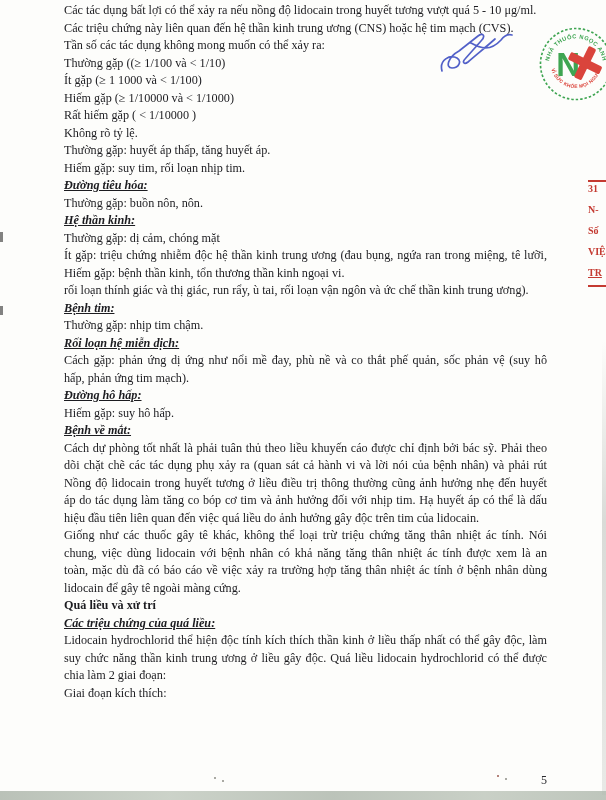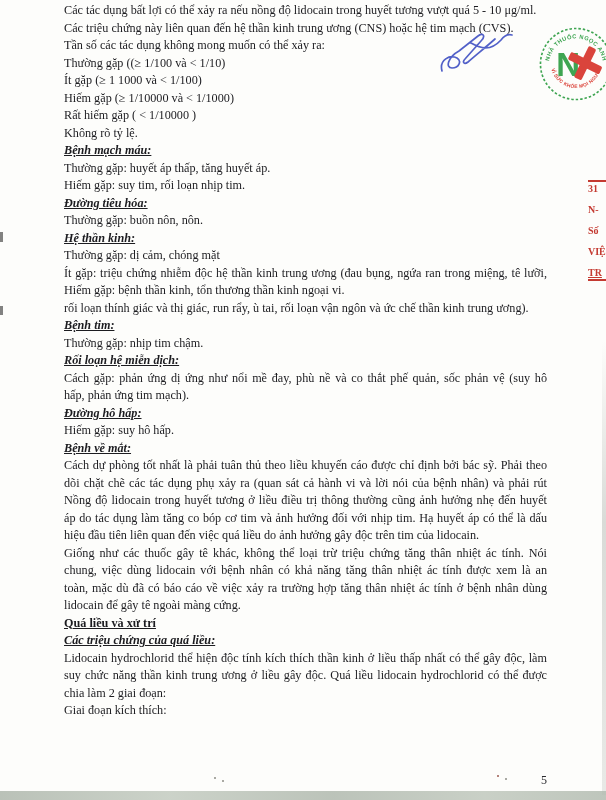--- a/index.html
+++ b/index.html
@@ -5,21 +5,21 @@
   html,body{margin:0;padding:0;}
   body{width:606px;height:800px;background:#e8eae6;font-family:"Liberation Serif",serif;}
   #screen{position:relative;width:606px;height:800px;overflow:hidden;background:#fdfdfb;}
 
   
   .doc-body{position:absolute;left:64px;top:2px;width:483px;color:#1c1c20;
     font-size:12.2px;line-height:17.5px;}
   .doc-body p{margin:0;white-space:nowrap;}
   .line.fill{text-align:justify;text-align-last:justify;}
   .line.heading{font-style:italic;font-weight:600;text-decoration:underline;}
-  .line.bold{font-weight:bold;text-decoration:underline;}
+  .line.bold{font-weight:bold;}
   .line.italic{}
 
   
   .page-number{position:absolute;left:541px;top:773px;font-size:12px;color:#2a2a2e;}
 
   
   .scan-band{position:absolute;left:0;bottom:0;width:606px;height:9px;
     background:linear-gradient(90deg,#aeb7ac,#c3cbc0 28%,#b0b9ae 55%,#c0c8bd 80%,#b3bcb1);
     opacity:.85;}
   .edge-shadow-right{position:absolute;right:0;top:340px;width:4px;height:455px;
@@ -51,37 +51,36 @@
   .stamp .letter-n{fill:var(--stamp-green,#2f9e44);font-family:"Liberation Sans",sans-serif;
     font-size:40px;font-weight:bold;}
   .stamp .plus-bar{fill:var(--stamp-red,#d8352c);}
 
   
   .edge-stamp{position:absolute;left:588px;top:180px;width:18px;
     color:var(--edge-red,#c43a31);font-family:"Liberation Serif",serif;
     font-weight:bold;font-size:10px;line-height:11px;}
   .edge-frag{margin-bottom:10px;white-space:nowrap;}
   .edge-frag:first-child{border-top:2px solid var(--edge-red,#c43a31);padding-top:1px;}
-  .edge-frag:last-child{border-bottom:2px solid var(--edge-red,#c43a31);padding-bottom:1px;text-decoration:underline;}
+  .edge-frag:last-child{border-bottom:2px solid var(--edge-red,#c43a31);padding-bottom:7px;text-decoration:underline;}
 </style>
 </head>
 <body>
 
 <div id="screen">
 
   <div class="doc-body">
       <p class="line normal">Các tác dụng bất lợi có thể xảy ra nếu nồng độ lidocain trong huyết tương vượt quá 5 - 10 μg/ml.</p>
       <p class="line normal">Các triệu chứng này liên quan đến hệ thần kinh trung ương (CNS) hoặc hệ tim mạch (CVS).</p>
       <p class="line normal">Tần số các tác dụng không mong muốn có thể xảy ra:</p>
       <p class="line normal">Thường gặp ((≥ 1/100 và &lt; 1/10)</p>
       <p class="line normal">Ít gặp (≥ 1 1000 và &lt; 1/100)</p>
       <p class="line normal">Hiếm gặp (≥ 1/10000 và &lt; 1/1000)</p>
       <p class="line normal">Rất hiếm gặp ( &lt; 1/10000 )</p>
       <p class="line normal">Không rõ tỷ lệ.</p>
-      <p class="line heading">Bệnh mạch máu:</p>
       <p class="line normal">Thường gặp: huyết áp thấp, tăng huyết áp.</p>
       <p class="line normal">Hiếm gặp: suy tim, rối loạn nhịp tim.</p>
       <p class="line heading">Đường tiêu hóa:</p>
       <p class="line normal">Thường gặp: buồn nôn, nôn.</p>
       <p class="line heading">Hệ thần kinh:</p>
       <p class="line normal">Thường gặp: dị cảm, chóng mặt</p>
       <p class="line fill">Ít gặp: triệu chứng nhiễm độc hệ thần kinh trung ương (đau bụng, ngứa ran trong miệng, tê lưỡi,</p>
       <p class="line normal">Hiếm gặp: bệnh thần kinh, tổn thương thần kinh ngoại vi.</p>
       <p class="line normal">rối loạn thính giác và thị giác, run rẩy, ù tai, rối loạn vận ngôn và ức chế thần kinh trung ương).</p>
       <p class="line heading">Bệnh tim:</p>

